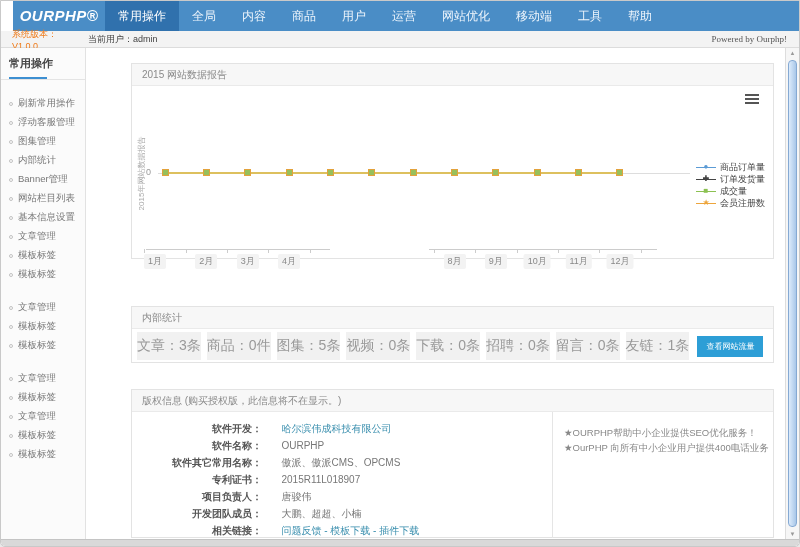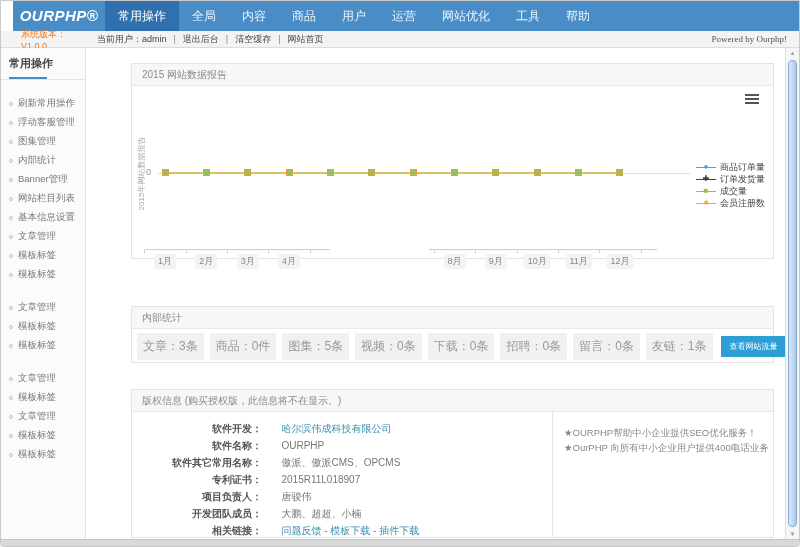--- a/index.html
+++ b/index.html
@@ -11,21 +11,21 @@
   
   .topnav{ position:absolute; left:12px; top:0; right:0; height:30px; background:#4a8dc6; display:flex; align-items:stretch; }
   .logo{ width:92px; color:#fff; font-size:15px; font-style:italic; font-weight:bold; line-height:30px; text-align:center; letter-spacing:.5px; }
   .nav-items{ display:flex; }
   .nav-item{ color:#eef5fc; font-size:12px; line-height:30px; padding:0 13px; cursor:pointer; text-decoration:none; white-space:nowrap; }
   .nav-item.active{ background:#3071ad; color:#fff; }
 
   
   .statusbar{ position:absolute; left:0; top:30px; right:0; height:17px; background:#f3f3f3; border-bottom:1px solid #dcdcdc;
               display:flex; align-items:center; font-size:9px; color:#444; }
-  .sb-version{ color:#ef7b1a; margin-left:20px; width:64px; }
+  .sb-version{ color:#ef7b1a; margin-left:11px; width:64px; }
   .sb-user{ margin-left:12px; }
   .sb-links{ display:flex; }
   .sb-link{ color:#444; text-decoration:none; cursor:pointer; }
   .sb-link::before{ content:"|"; color:#888; margin:0 7px; }
   .sb-powered{ margin-left:auto; margin-right:12px; color:#555;font-family:Liberation Serif, serif; }
 
   
   .sidebar{ position:absolute; left:0; top:47px; width:85px; bottom:7px; background:#fbfbfb; border-right:1px solid #e2e2e2; }
   .side-title{ font-size:11px; font-weight:bold; color:#444; padding:8px 0 0 8px; }
   .side-underline{ height:3px; background:#3d8fd1; width:38px; margin:6px 0 0 8px; }
@@ -59,21 +59,21 @@
   .seg2{ left:297px; width:228px; }
   .xtick{ position:absolute; top:185px; width:1px; height:4px; background:#ccc; }
   .xlabel{ position:absolute; top:190px; transform:translateX(-50%); font-size:9px; color:#888; background:#f3f3f3; padding:1px 4px; border-radius:2px; }
 
   
   .stats-panel{ top:257px; height:57px; }
   .stats-body{ height:34px; display:flex; align-items:center; padding-left:5px; }
   .stats-version{ width:112px; font-size:9px; color:#ef7b1a; line-height:11px; }
   .stats-version a{ color:#ef7b1a; text-decoration:none; cursor:pointer; }
   .badges{ display:flex; gap:6px; }
-  .badge{ background:#f1f1f1; color:#999; font-size:12px; padding:5px 6px; white-space:nowrap; }
+  .badge{ background:#f1f1f1; color:#999; font-size:14px; padding:5px 0; white-space:nowrap; }
   .traffic-btn{ margin-left:8px; background:#2d9ed6; color:#fff; font-size:8px; padding:5px 9px; text-decoration:none; cursor:pointer; white-space:nowrap; }
 
   
   .copy-panel{ top:340px; height:149px; }
   .copy-body{ display:flex; height:126px; }
   .copy-left{ width:420px; padding-top:7px; }
   .copy-row{ line-height:15px; white-space:nowrap; }
   .copy-label{ display:inline-block; width:130px; text-align:right; font-size:10px; font-weight:bold; color:#555; }
   .copy-value{ margin-left:7px; font-size:10px; color:#777;padding-left:8px; }
   .copy-value.link{ color:#3a8fae; cursor:pointer; }
@@ -98,34 +98,29 @@
     <div class="logo">OURPHP®</div>
     <div class="nav-items">
 
     <a class="nav-item active">常用操作</a>
         <a class="nav-item">全局</a>
         <a class="nav-item">内容</a>
         <a class="nav-item">商品</a>
         <a class="nav-item">用户</a>
         <a class="nav-item">运营</a>
         <a class="nav-item">网站优化</a>
+        <a class="nav-item">移动端</a>
         <a class="nav-item">工具</a>
         <a class="nav-item">帮助</a>
       </div>
   </div>
 
   <div class="statusbar">
     <span class="sb-version">系统版本：V1.0.0</span>
     <span class="sb-user">当前用户：admin</span>
-    <span class="sb-links">
-
-    <a class="sb-link">退出后台</a>
-        <a class="sb-link">清空缓存</a>
-        <a class="sb-link">网站首页</a>
-      </span>
     <span class="sb-powered">Powered by Ourphp!</span>
   </div>
 
   <div class="sidebar">
     <div class="side-title">常用操作</div>
     <div class="side-underline"></div>
     <div class="side-rule"></div>
     <div id="side-groups">
         <div class="side-group">
           <a class="side-item">
@@ -278,21 +273,21 @@
           <i class="xtick" style="left: 136.4px;"></i>
           <i class="xtick" style="left: 177.76px;"></i>
           <i class="xtick" style="left: 301.84px;"></i>
           <i class="xtick" style="left: 343.2px;"></i>
           <i class="xtick" style="left: 384.56px;"></i>
           <i class="xtick" style="left: 425.92px;"></i>
           <i class="xtick" style="left: 467.28px;"></i>
           <i class="xtick" style="left: 508.64px;"></i>
         </div>
       <div id="xlabels">
-          <span class="xlabel" style="left: 33px;">1月</span>
+          <span class="xlabel" style="left: 23px;">1月</span>
           <span class="xlabel" style="left: 74.36px;">2月</span>
           <span class="xlabel" style="left: 115.72px;">3月</span>
           <span class="xlabel" style="left: 157.08px;">4月</span>
           <span class="xlabel" style="left: 322.52px;">8月</span>
           <span class="xlabel" style="left: 363.88px;">9月</span>
           <span class="xlabel" style="left: 405.24px;">10月</span>
           <span class="xlabel" style="left: 446.6px;">11月</span>
           <span class="xlabel" style="left: 487.96px;">12月</span>
         </div>
     </div>

